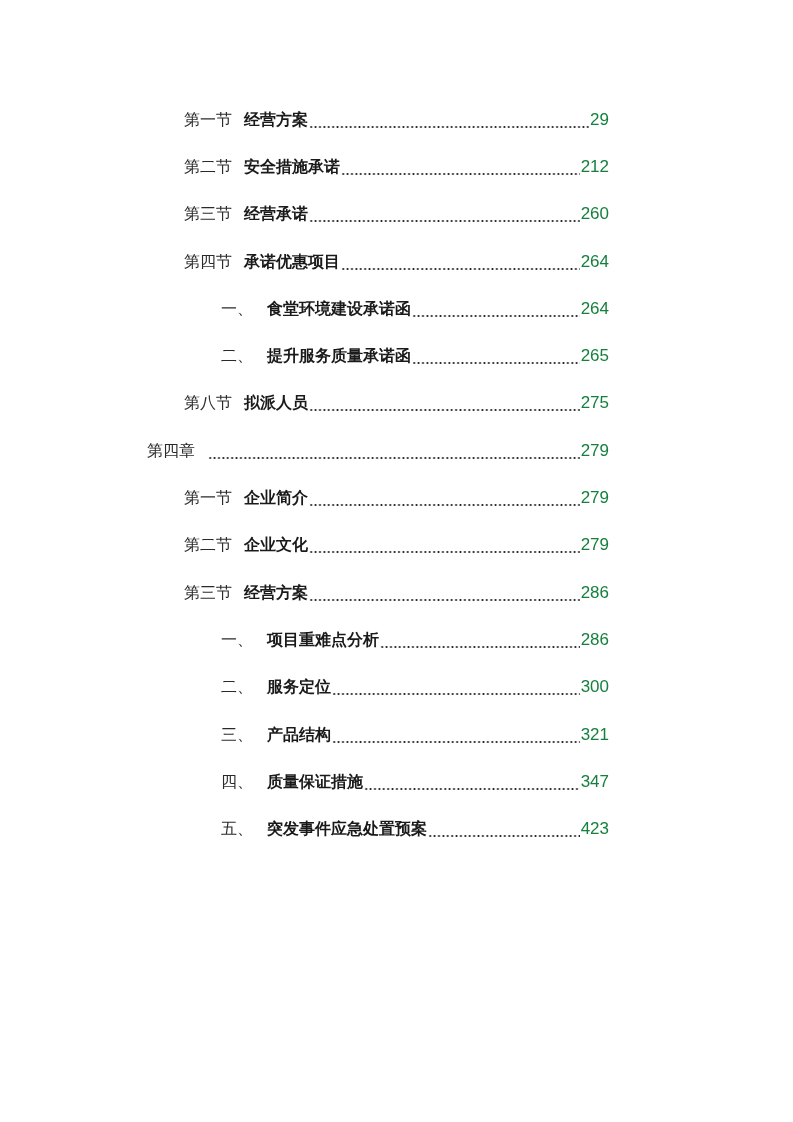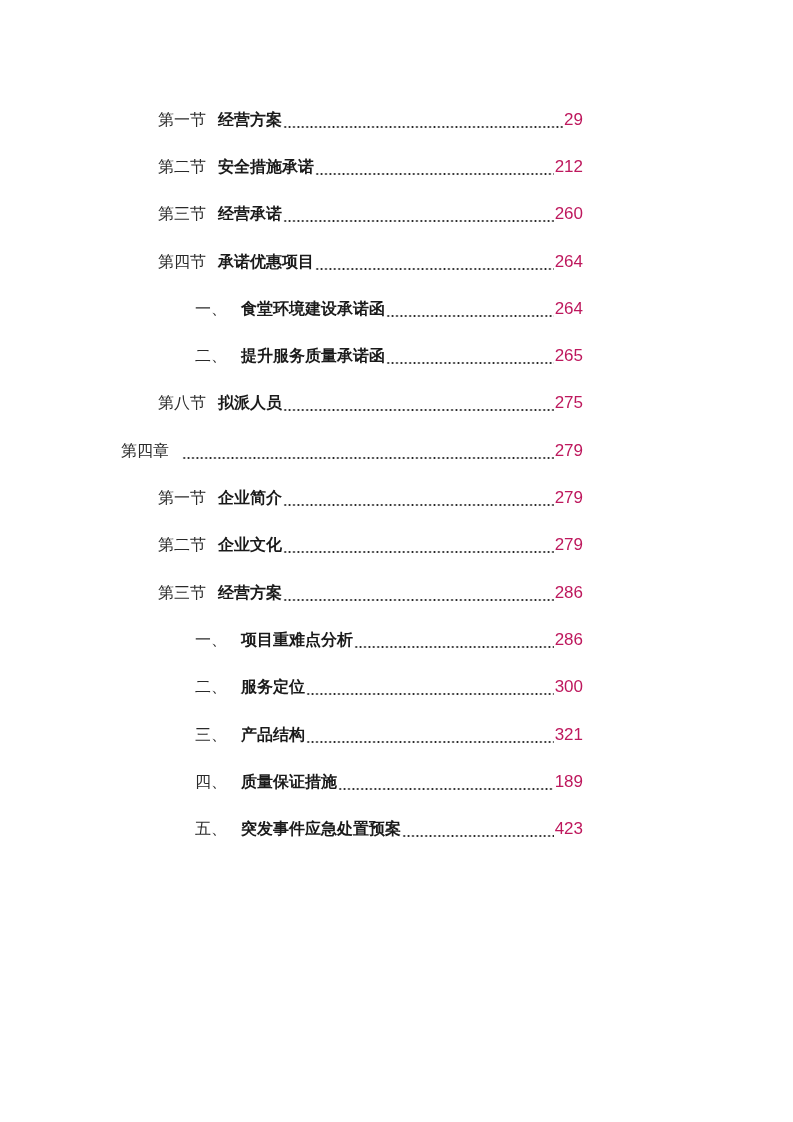--- a/index.html
+++ b/index.html
@@ -13,20 +13,21 @@
       position: relative;
       overflow: hidden;
       font-family: "DejaVu Sans", "Liberation Sans", sans-serif;
       color: #1a1a1a;
     }
     .toc {
       position: absolute;
       left: 0;
       top: 96px;
       width: 703px;
+      padding-left: 26px;
     }
     .toc-row {
       position: relative;
       height: 47.3px;
       display: flex;
       align-items: center;
       box-sizing: border-box;
       padding-right: 120px; 
       font-size: 16px;
       line-height: 20px;
@@ -56,21 +57,21 @@
       align-self: center;
       background-image: radial-gradient(circle, #222 0.9px, transparent 1.1px);
       background-size: 4.4px 4px;
       background-repeat: repeat-x;
       background-position: 0 15px;
     }
     .toc-page {
       flex: 0 0 auto;
       font-family: "Liberation Sans", "DejaVu Sans", sans-serif;
       font-size: 17px;
-      color: #be185d;
+      color: #15803d;
       text-align: left;
     }
   </style>
 </head>
 <body>
 
 <div class="toc">
   <div class="toc-row level-1">
     <span class="toc-num">第一节</span>
     <span class="toc-title">经营方案</span>
@@ -151,21 +152,21 @@
   <div class="toc-row level-2">
     <span class="toc-num">三、</span>
     <span class="toc-title">产品结构</span>
     <span class="toc-leader"></span>
     <span class="toc-page">321</span>
   </div>
   <div class="toc-row level-2">
     <span class="toc-num">四、</span>
     <span class="toc-title">质量保证措施</span>
     <span class="toc-leader"></span>
-    <span class="toc-page">189</span>
+    <span class="toc-page">347</span>
   </div>
   <div class="toc-row level-2">
     <span class="toc-num">五、</span>
     <span class="toc-title">突发事件应急处置预案</span>
     <span class="toc-leader"></span>
     <span class="toc-page">423</span>
   </div>
 </div>
 
 </body></html>

